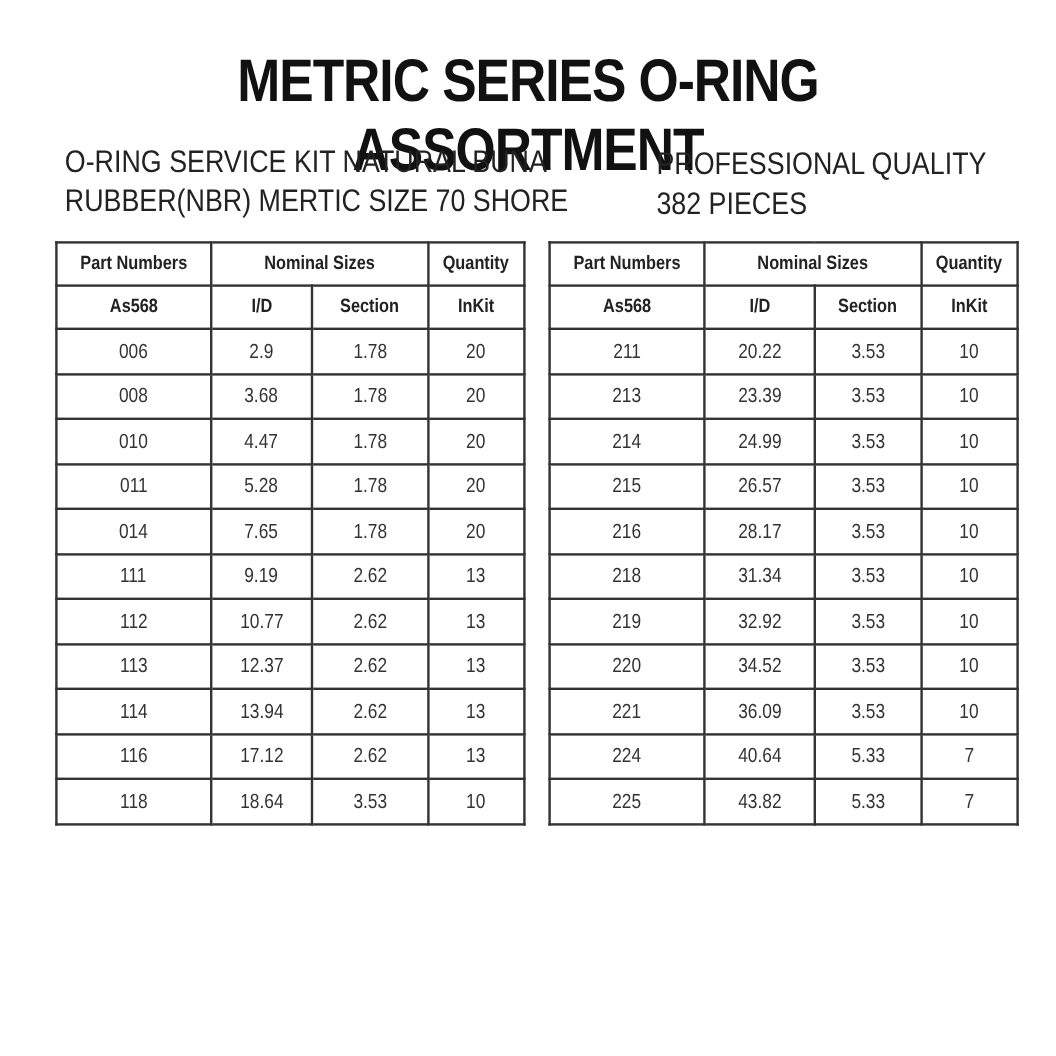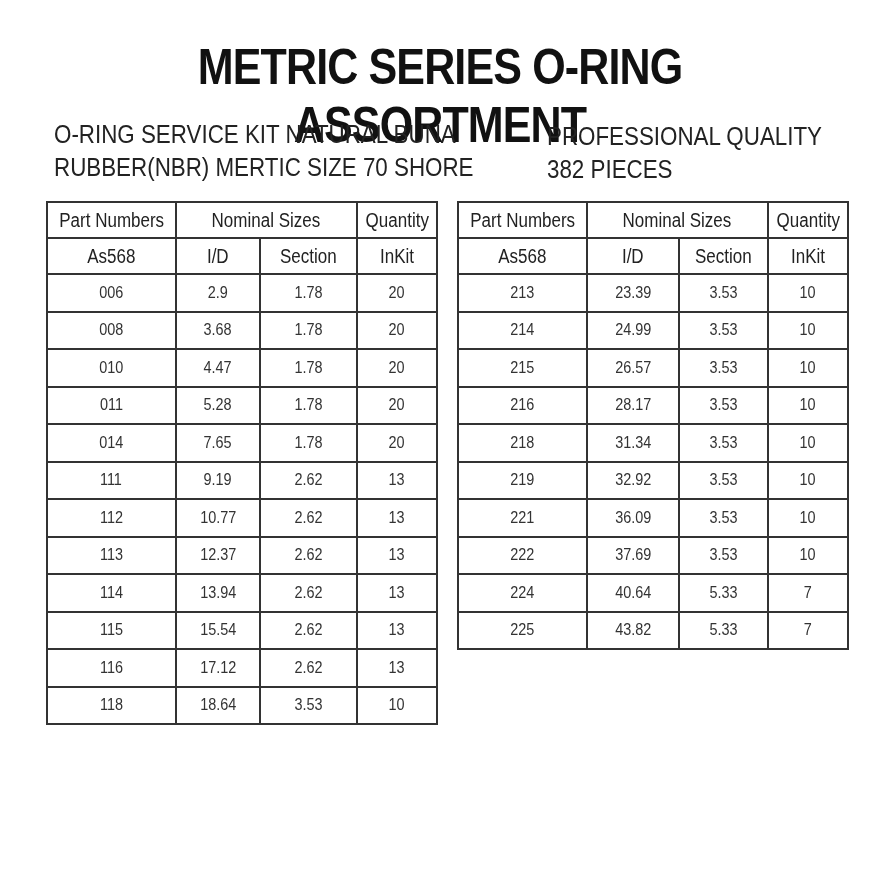--- a/index.html
+++ b/index.html
@@ -9,21 +9,21 @@
            font-weight:bold; font-size:50px; letter-spacing:-1px; transform:scaleX(0.86); transform-origin:center;
            color:#111; }
   .sub { position:absolute; font-size:26px; line-height:33px; transform:scaleX(0.86); transform-origin:left;
          white-space:nowrap; color:#222; }
   .sub.left { left:54px; top:118px; }
   .sub.right { left:547px; top:120px; }
   table { position:absolute; top:201px; border-collapse:collapse; table-layout:fixed; }
   table.t1 { left:46px; width:392px; }
   table.t2 { left:457px; width:392px; }
   td, th { border:2px solid #333; text-align:center; padding:0; font-weight:normal; overflow:hidden; white-space:nowrap; }
-  th { height:34px; font-size:20px; color:#222; }
+  th { height:34px; font-size:16px; color:#222;font-weight:bold; }
   td { height:35.5px; font-size:17px; color:#333; }
   .cw1 { width:128px; } .cw2 { width:84px; } .cw3 { width:96px; } .cw4 { width:80px; }
   .t2 .cw1 { width:128px; } .t2 .cw2 { width:92px; } .t2 .cw3 { width:88px; } .t2 .cw4 { width:80px; }
   .sx { display:inline-block; transform:scaleX(0.85); }
 </style>
 </head>
 <body>
 
 <div class="title">METRIC SERIES O-RING ASSORTMENT</div>
 
@@ -105,26 +105,20 @@
         <td><span class="sx">2.62</span></td>
         <td><span class="sx">13</span></td>
       </tr>
       <tr>
         <td><span class="sx">114</span></td>
         <td><span class="sx">13.94</span></td>
         <td><span class="sx">2.62</span></td>
         <td><span class="sx">13</span></td>
       </tr>
       <tr>
-        <td><span class="sx">115</span></td>
-        <td><span class="sx">15.54</span></td>
-        <td><span class="sx">2.62</span></td>
-        <td><span class="sx">13</span></td>
-      </tr>
-      <tr>
         <td><span class="sx">116</span></td>
         <td><span class="sx">17.12</span></td>
         <td><span class="sx">2.62</span></td>
         <td><span class="sx">13</span></td>
       </tr>
       <tr>
         <td><span class="sx">118</span></td>
         <td><span class="sx">18.64</span></td>
         <td><span class="sx">3.53</span></td>
         <td><span class="sx">10</span></td>
@@ -147,20 +141,26 @@
     </tr>
     <tr>
       <th><span class="sx">As568</span></th>
       <th><span class="sx">I/D</span></th>
       <th><span class="sx">Section</span></th>
       <th><span class="sx">InKit</span></th>
     </tr>
   </thead>
   <tbody id="tbody-right">
       <tr>
+        <td><span class="sx">211</span></td>
+        <td><span class="sx">20.22</span></td>
+        <td><span class="sx">3.53</span></td>
+        <td><span class="sx">10</span></td>
+      </tr>
+      <tr>
         <td><span class="sx">213</span></td>
         <td><span class="sx">23.39</span></td>
         <td><span class="sx">3.53</span></td>
         <td><span class="sx">10</span></td>
       </tr>
       <tr>
         <td><span class="sx">214</span></td>
         <td><span class="sx">24.99</span></td>
         <td><span class="sx">3.53</span></td>
         <td><span class="sx">10</span></td>
@@ -183,28 +183,28 @@
         <td><span class="sx">3.53</span></td>
         <td><span class="sx">10</span></td>
       </tr>
       <tr>
         <td><span class="sx">219</span></td>
         <td><span class="sx">32.92</span></td>
         <td><span class="sx">3.53</span></td>
         <td><span class="sx">10</span></td>
       </tr>
       <tr>
+        <td><span class="sx">220</span></td>
+        <td><span class="sx">34.52</span></td>
+        <td><span class="sx">3.53</span></td>
+        <td><span class="sx">10</span></td>
+      </tr>
+      <tr>
         <td><span class="sx">221</span></td>
         <td><span class="sx">36.09</span></td>
-        <td><span class="sx">3.53</span></td>
-        <td><span class="sx">10</span></td>
-      </tr>
-      <tr>
-        <td><span class="sx">222</span></td>
-        <td><span class="sx">37.69</span></td>
         <td><span class="sx">3.53</span></td>
         <td><span class="sx">10</span></td>
       </tr>
       <tr>
         <td><span class="sx">224</span></td>
         <td><span class="sx">40.64</span></td>
         <td><span class="sx">5.33</span></td>
         <td><span class="sx">7</span></td>
       </tr>
       <tr>

